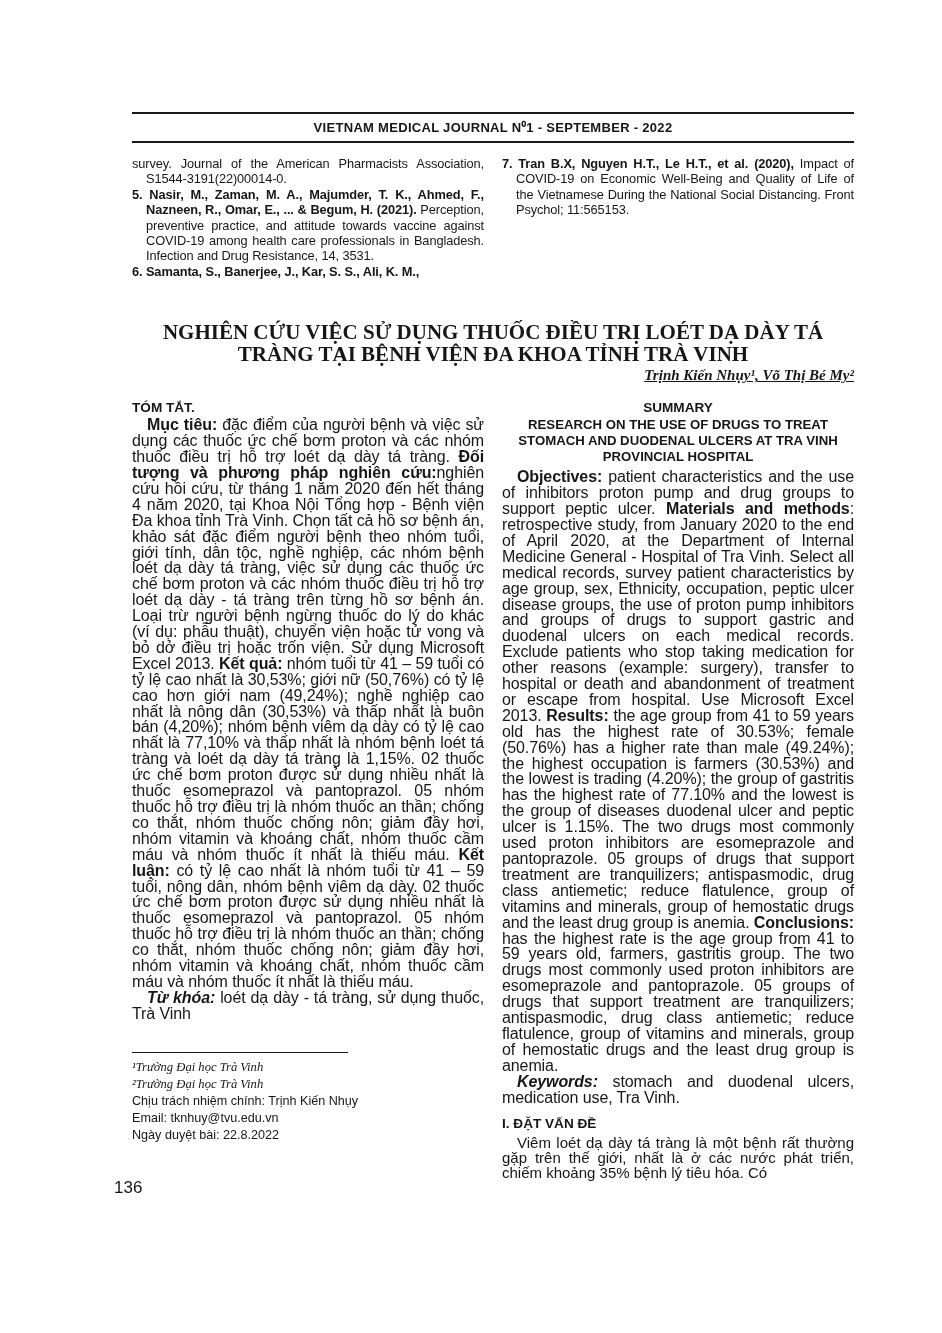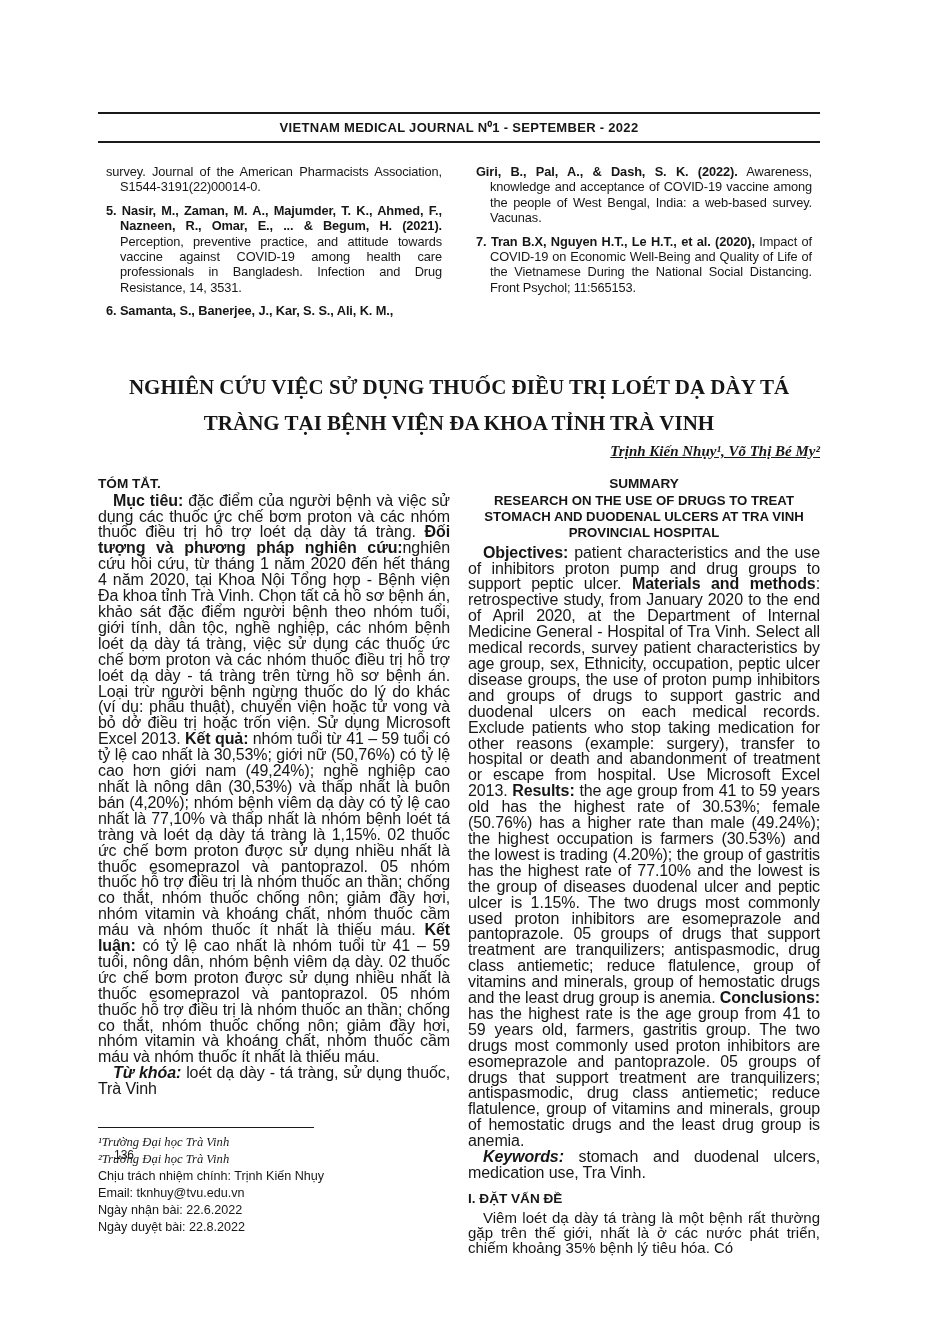--- a/index.html
+++ b/index.html
@@ -6,53 +6,53 @@
   html, body { margin: 0; padding: 0; background: #ffffff; }
   .page {
     position: relative;
     width: 942px;
     height: 1333px;
     background: #ffffff;
     font-family: "Liberation Sans", sans-serif;
     color: #161616;
     overflow: hidden;
   }
-  .content { position: absolute; left: 98px; top: 112px; width: 722px; }
+  .content { position: absolute; left: 132px; top: 112px; width: 722px; }
 
   .journal-header {
     border-top: 2px solid #1a1a1a;
     border-bottom: 2px solid #1a1a1a;
     text-align: center;
     font-weight: 700;
     font-size: 13px;
     letter-spacing: 0.3px;
     padding: 4px 0 5px;
   }
 
   .refs { display: flex; gap: 18px; margin-top: 13px; }
   .col { width: 352px; }
 
   .ref {
-    margin: 8px;
+    margin: 0;
     font-size: 12.8px;
     line-height: 15.4px;
     text-align: justify;
     padding-left: 14px;
     text-indent: -14px;
     letter-spacing: -0.1px;
   }
 
   .b  { font-weight: 700; }
   .bi { font-weight: 700; font-style: italic; }
 
   .article-title {
     font-family: "Liberation Serif", serif;
     font-weight: 700;
     font-size: 21px;
-    line-height: 36px;
+    line-height: 22px;
     text-align: center;
     margin: 42px 18px 0;
   }
   .authors {
     font-family: "Liberation Serif", serif;
     font-weight: 700;
     font-style: italic;
     font-size: 15px;
     text-align: right;
     margin-top: 2px;
@@ -82,61 +82,59 @@
   }
 
   .intro-head { margin-top: 10px; margin-bottom: 4px; }
   .intro-para { font-size: 15px; line-height: 15px; letter-spacing: 0; }
 
   .footnote { margin-top: 30px; font-size: 12.6px; line-height: 17px; }
   .fn-rule { width: 216px; border-top: 1.6px solid #1a1a1a; margin-bottom: 6px; }
   .fn-line { margin: 0; }
   .fn-line.serif-i { font-family: "Liberation Serif", serif; font-style: italic; }
 
-  .page-number { position: absolute; left: 114px; top: 1148px; font-size: 12px; }
+  .page-number { position: absolute; left: 114px; top: 1178px; font-size: 17px; }
 </style>
 </head>
 <body>
 
 <div class="page">
   <div class="content">
 
     <div class="journal-header">
       <span>VIETNAM MEDICAL JOURNAL N⁰1 - SEPTEMBER - 2022</span>
     </div>
 
     <div class="refs">
       <div class="col">
         <p class="ref"><span>survey. Journal of the American Pharmacists Association, S1544-3191(22)00014-0.</span></p>
         <p class="ref"><span class="b">5. Nasir, M., Zaman, M. A., Majumder, T. K., Ahmed, F., Nazneen, R., Omar, E., ... &amp; Begum, H. (2021).</span><span> Perception, preventive practice, and attitude towards vaccine against COVID-19 among health care professionals in Bangladesh. Infection and Drug Resistance, 14, 3531.</span></p>
         <p class="ref"><span class="b">6. Samanta, S., Banerjee, J., Kar, S. S., Ali, K. M.,</span></p>
       </div>
       <div class="col">
-        <p class="ref"><span class="b">Giri, B., Pal, A., &amp; Dash, S. K. (2022).</span><span> Awareness, knowledge and acceptance of COVID-19 vaccine among the people of West Bengal, India: a web-based survey. Vacunas.</span></p>
         <p class="ref"><span class="b">7. Tran B.X, Nguyen H.T., Le H.T., et al. (2020),</span><span> Impact of COVID-19 on Economic Well-Being and Quality of Life of the Vietnamese During the National Social Distancing. Front Psychol; 11:565153.</span></p>
       </div>
     </div>
 
     <h1 class="article-title">NGHIÊN CỨU VIỆC SỬ DỤNG THUỐC ĐIỀU TRỊ LOÉT DẠ DÀY TÁ TRÀNG TẠI BỆNH VIỆN ĐA KHOA TỈNH TRÀ VINH</h1>
     <div class="authors">Trịnh Kiến Nhụy¹, Võ Thị Bé My²</div>
 
     <div class="body-cols">
 
       <div class="col">
         <h2 class="sec-head">TÓM TẮT.</h2>
         <p class="para"><span class="b">Mục tiêu:</span><span> đặc điểm của người bệnh và việc sử dụng các thuốc ức chế bơm proton và các nhóm thuốc điều trị hỗ trợ loét dạ dày tá tràng. </span><span class="b">Đối tượng và phương pháp nghiên cứu:</span><span>nghiên cứu hồi cứu, từ tháng 1 năm 2020 đến hết tháng 4 năm 2020, tại Khoa Nội Tổng hợp - Bệnh viện Đa khoa tỉnh Trà Vinh. Chọn tất cả hồ sơ bệnh án, khảo sát đặc điểm người bệnh theo nhóm tuổi, giới tính, dân tộc, nghề nghiệp, các nhóm bệnh loét dạ dày tá tràng, việc sử dụng các thuốc ức chế bơm proton và các nhóm thuốc điều trị hỗ trợ loét dạ dày - tá tràng trên từng hồ sơ bệnh án. Loại trừ người bệnh ngừng thuốc do lý do khác (ví dụ: phẫu thuật), chuyển viện hoặc tử vong và bỏ dở điều trị hoặc trốn viện. Sử dụng Microsoft Excel 2013. </span><span class="b">Kết quả:</span><span> nhóm tuổi từ 41 – 59 tuổi có tỷ lệ cao nhất là 30,53%; giới nữ (50,76%) có tỷ lệ cao hơn giới nam (49,24%); nghề nghiệp cao nhất là nông dân (30,53%) và thấp nhất là buôn bán (4,20%); nhóm bệnh viêm dạ dày có tỷ lệ cao nhất là 77,10% và thấp nhất là nhóm bệnh loét tá tràng và loét dạ dày tá tràng là 1,15%. 02 thuốc ức chế bơm proton được sử dụng nhiều nhất là thuốc esomeprazol và pantoprazol. 05 nhóm thuốc hỗ trợ điều trị là nhóm thuốc an thần; chống co thắt, nhóm thuốc chống nôn; giảm đầy hơi, nhóm vitamin và khoáng chất, nhóm thuốc cầm máu và nhóm thuốc ít nhất là thiếu máu. </span><span class="b">Kết luận:</span><span> có tỷ lệ cao nhất là nhóm tuổi từ 41 – 59 tuổi, nông dân, nhóm bệnh viêm dạ dày. 02 thuốc ức chế bơm proton được sử dụng nhiều nhất là thuốc esomeprazol và pantoprazol. 05 nhóm thuốc hỗ trợ điều trị là nhóm thuốc an thần; chống co thắt, nhóm thuốc chống nôn; giảm đầy hơi, nhóm vitamin và khoáng chất, nhóm thuốc cầm máu và nhóm thuốc ít nhất là thiếu máu.</span></p>
         <p class="para"><span class="bi">Từ khóa:</span><span> loét dạ dày - tá tràng, sử dụng thuốc, Trà Vinh</span></p>
 
         <div class="footnote">
           <div class="fn-rule"></div>
           <p class="fn-line serif-i">¹Trường Đại học Trà Vinh</p>
           <p class="fn-line serif-i">²Trường Đại học Trà Vinh</p>
           <p class="fn-line">Chịu trách nhiệm chính: Trịnh Kiến Nhụy</p>
           <p class="fn-line">Email: tknhuy@tvu.edu.vn</p>
-          <p class="fn-line">Ngày nhận bài: 22.6.2022</p>
           <p class="fn-line">Ngày duyệt bài: 22.8.2022</p>
         </div>
       </div>
 
       <div class="col">
         <h2 class="sec-head center">SUMMARY</h2>
         <h3 class="summary-title">RESEARCH ON THE USE OF DRUGS TO TREAT STOMACH AND DUODENAL ULCERS AT TRA VINH PROVINCIAL HOSPITAL</h3>
         <p class="para"><span class="b">Objectives:</span><span> patient characteristics and the use of inhibitors proton pump and drug groups to support peptic ulcer. </span><span class="b">Materials and methods</span><span>: retrospective study, from January 2020 to the end of April 2020, at the Department of Internal Medicine General - Hospital of Tra Vinh. Select all medical records, survey patient characteristics by age group, sex, Ethnicity, occupation, peptic ulcer disease groups, the use of proton pump inhibitors and groups of drugs to support gastric and duodenal ulcers on each medical records. Exclude patients who stop taking medication for other reasons (example: surgery), transfer to hospital or death and abandonment of treatment or escape from hospital. Use Microsoft Excel 2013. </span><span class="b">Results:</span><span> the age group from 41 to 59 years old has the highest rate of 30.53%; female (50.76%) has a higher rate than male (49.24%); the highest occupation is farmers (30.53%) and the lowest is trading (4.20%); the group of gastritis has the highest rate of 77.10% and the lowest is the group of diseases duodenal ulcer and peptic ulcer is 1.15%. The two drugs most commonly used proton inhibitors are esomeprazole and pantoprazole. 05 groups of drugs that support treatment are tranquilizers; antispasmodic, drug class antiemetic; reduce flatulence, group of vitamins and minerals, group of hemostatic drugs and the least drug group is anemia. </span><span class="b">Conclusions:</span><span> has the highest rate is the age group from 41 to 59 years old, farmers, gastritis group. The two drugs most commonly used proton inhibitors are esomeprazole and pantoprazole. 05 groups of drugs that support treatment are tranquilizers; antispasmodic, drug class antiemetic; reduce flatulence, group of vitamins and minerals, group of hemostatic drugs and the least drug group is anemia.</span></p>
         <p class="para"><span class="bi">Keywords:</span><span> stomach and duodenal ulcers, medication use, Tra Vinh.</span></p>
         <h2 class="sec-head intro-head">I. ĐẶT VẤN ĐỀ</h2>

